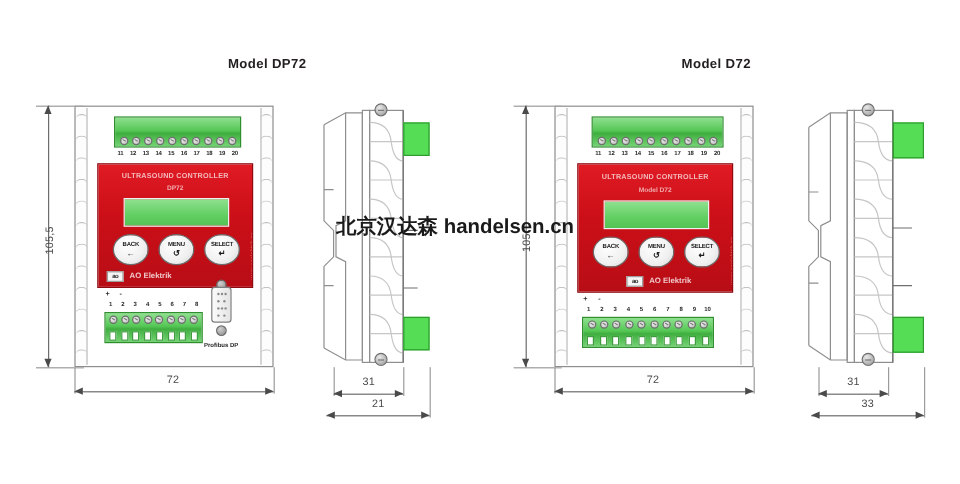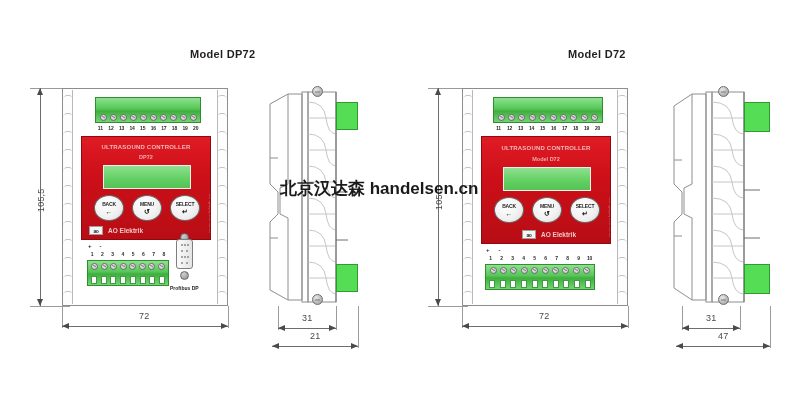--- a/index.html
+++ b/index.html
@@ -682,17 +682,17 @@
   <div class="ext-line ext-v" style="left:740px;top:306px;height:24px;"></div>
   <div class="ext-line ext-v" style="left:770px;top:306px;height:42px;"></div>
   <div class="dim-line dim-h" style="left:682px;top:328px;width:58px;"></div>
   <div class="arrow arrow-l" style="left:682px;top:325px;"></div>
   <div class="arrow arrow-r" style="left:733px;top:325px;"></div>
   <div class="dim-text" style="left:706px;top:313px;">31</div>
 
   <div class="dim-line dim-h" style="left:676px;top:346px;width:94px;"></div>
   <div class="arrow arrow-l" style="left:676px;top:343px;"></div>
   <div class="arrow arrow-r" style="left:763px;top:343px;"></div>
-  <div class="dim-text" style="left:718px;top:331px;">47</div>
+  <div class="dim-text" style="left:718px;top:331px;">33</div>
 
   <div class="watermark" style="left:280px;top:177px;">北京汉达森 handelsen.cn</div>
 
 </div>
 
 </body></html>

